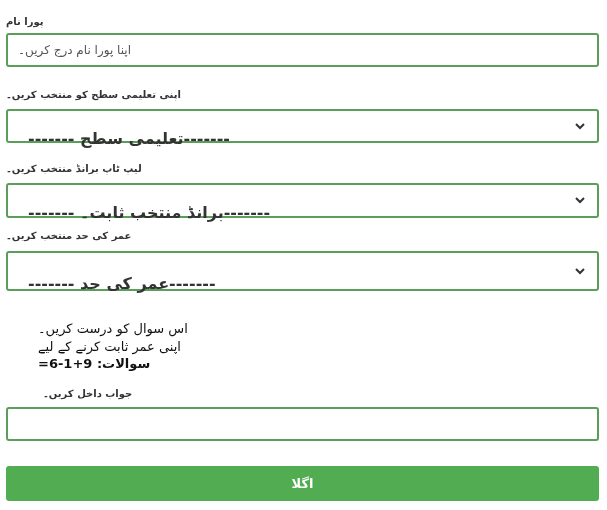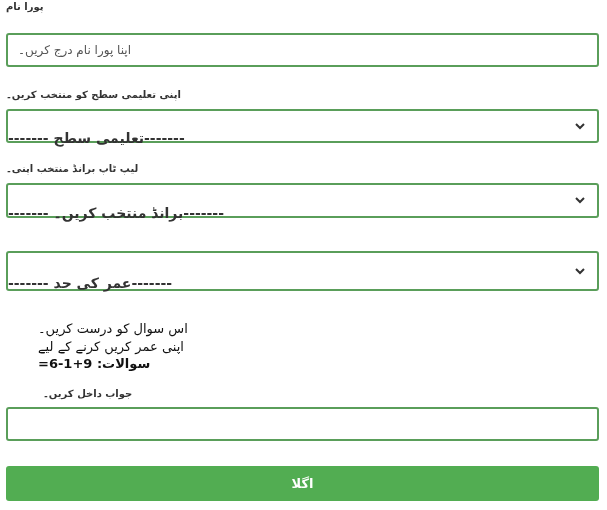--- a/index.html
+++ b/index.html
@@ -49,22 +49,22 @@
       color: #333;
       background: transparent;
       direction: rtl;
       text-align: left;
     }
     .field input::placeholder {
       color: #555;
     }
     .select-text {
       flex: 1;
-      padding-left: 0;
-      font-size: 14px;
+      padding-left: 20px;
+      font-size: 16px;
       font-weight: bold;
       color: #333;
       direction: rtl;
       unicode-bidi: plaintext;
       text-align: left;
       margin-top: 24px;
     }
     .chevron {
       width: 10px;
       height: 10px;
@@ -104,56 +104,57 @@
       align-items: center;
       justify-content: center;
       cursor: pointer;
     }
   </style>
 </head>
 <body>
 
 <div class="form">
 
-  <div class="label" style="top:1px;">پورا نام</div>
+  <div class="label" style="top:16px;">پورا نام</div>
   <div class="field" style="top:33px; height:34px;">
     <input type="text" placeholder="اپنا پورا نام درج کریں۔" style="">
   </div>
 
   <div class="label" style="top:89px;">اپنی تعلیمی سطح کو منتخب کریں۔</div>
   <div class="field" style="top:109px; height:34px;">
     <span class="select-text">-------تعلیمی سطح -------</span>
     <span class="chevron">
       <svg width="10" height="7" viewBox="0 0 10 7">
           <path d="M1 1 L5 5 L9 1" stroke="#333" stroke-width="2" fill="none"></path>
         </svg>
     </span>
   </div>
 
-  <div class="label" style="top:163px;">لیپ ٹاپ برانڈ منتخب اپنی۔</div>
+  <div class="label" style="top:163px;">لیپ ٹاپ برانڈ منتخب کریں۔</div>
   <div class="field" style="top:183px; height:35px;">
-    <span class="select-text">-------برانڈ منتخب کریں۔ -------</span>
+    <span class="select-text">-------برانڈ منتخب ثابت۔ -------</span>
     <span class="chevron">
       <svg width="10" height="7" viewBox="0 0 10 7">
           <path d="M1 1 L5 5 L9 1" stroke="#333" stroke-width="2" fill="none"></path>
         </svg>
     </span>
   </div>
 
+  <div class="label" style="top:230px;">عمر کی حد منتخب کریں۔</div>
   <div class="field" style="top:251px; height:40px;">
     <span class="select-text">-------عمر کی حد -------</span>
     <span class="chevron">
       <svg width="10" height="7" viewBox="0 0 10 7">
           <path d="M1 1 L5 5 L9 1" stroke="#333" stroke-width="2" fill="none"></path>
         </svg>
     </span>
   </div>
 
   <div class="question" style="top:320px;">اس سوال کو درست کریں۔</div>
-  <div class="question" style="top:338px;">اپنی عمر کریں کرنے کے لیے</div>
+  <div class="question" style="top:338px;">اپنی عمر ثابت کرنے کے لیے</div>
   <div class="question bold" style="top:355px;">سوالات: 9+1-6=</div>
 
   <div class="label" style="top:388px;margin-left:37px;">جواب داخل کریں۔</div>
   <div class="field" style="top:407px; height:34px;">
     <input type="text" value="" style="">
   </div>
 
   <button class="next-btn">اگلا</button>
 
 </div>

